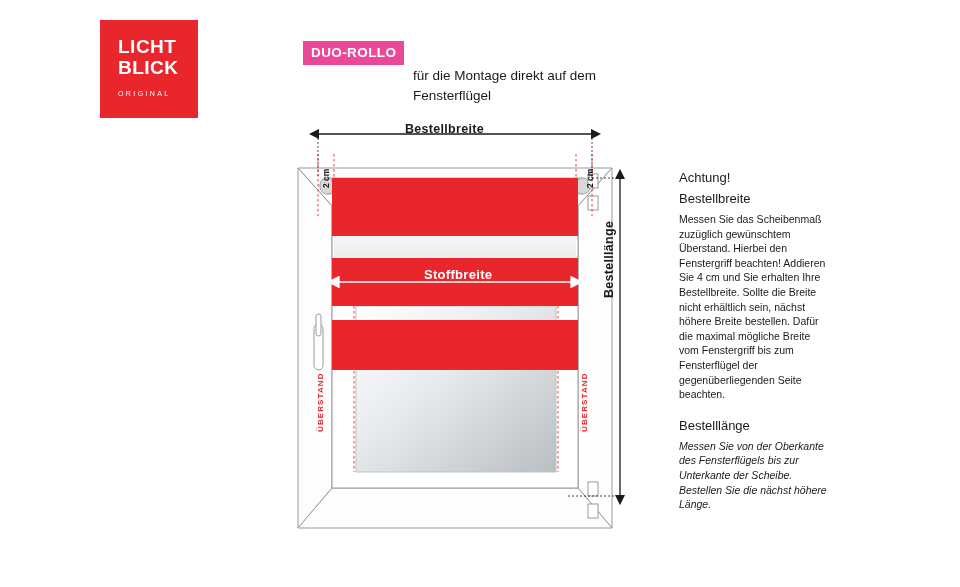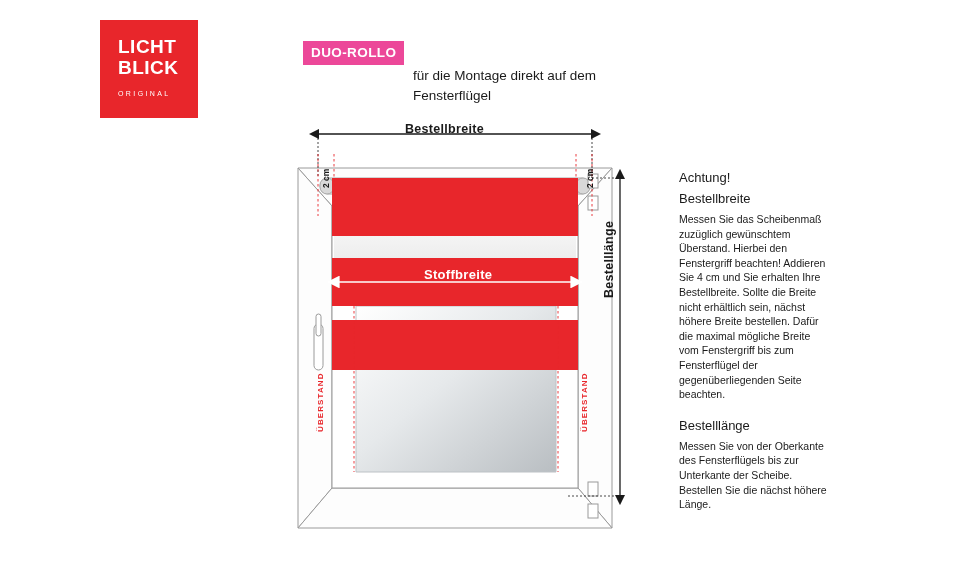--- a/index.html
+++ b/index.html
@@ -86,21 +86,21 @@
     font-size: 13px;
     font-weight: normal;
     color: #1a1a1a;
   }
   #side p {
     margin: 0 0 16px 0;
     font-size: 10.5px;
     line-height: 14.6px;
     color: #1a1a1a;
   }
-  #side .blk:last-child p { margin-bottom: 8px; }
+  #side .blk:last-child p { margin-bottom: 8px; font-style: italic; }
 
   
   #diagram {
     position: absolute;
     left: 280px;
     top: 120px;
     width: 390px;
     height: 430px;
   }
   #diagram svg { display: block; }

